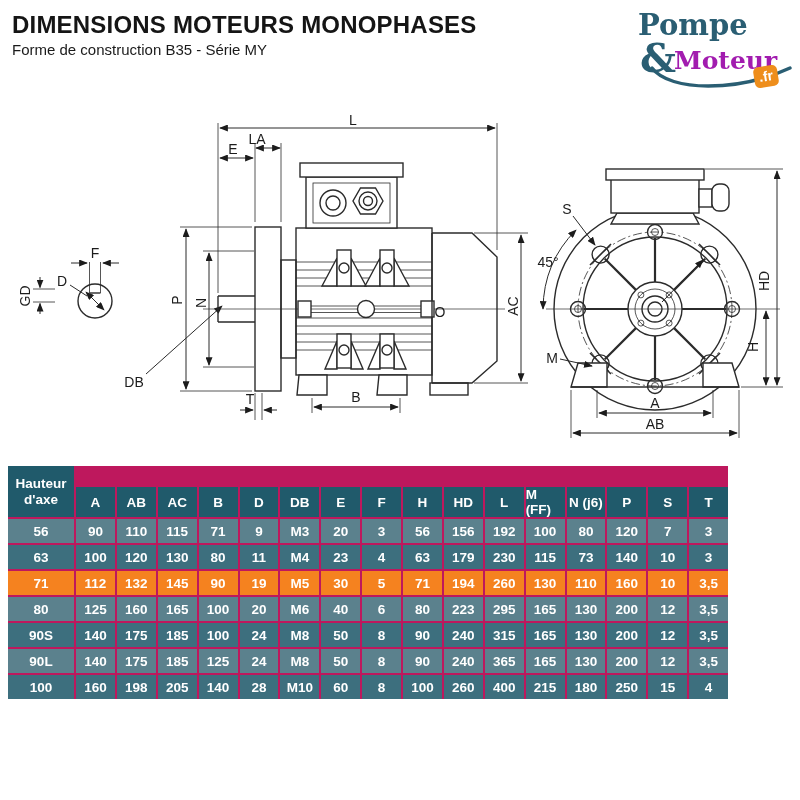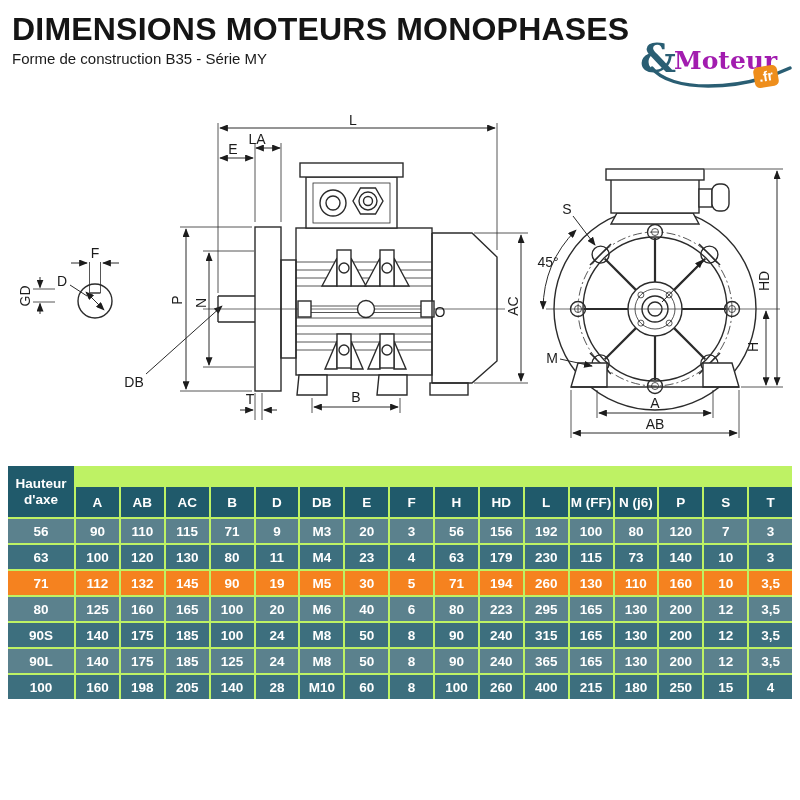--- a/index.html
+++ b/index.html
@@ -1,58 +1,59 @@
 <!DOCTYPE html>
 <html><head>
 <meta charset="utf-8">
 <style>
   html,body{margin:0;padding:0}
   body{width:800px;height:800px;background:#fff;font-family:"Liberation Sans",sans-serif;position:relative;overflow:hidden;color:#141414}
 
   
   .titleblock{position:absolute;left:12px;top:12px}
-  .title{font-size:32px;font-weight:800;letter-spacing:.2px;color:#151515;margin:0;line-height:1.1}
+  .title{font-size:24px;font-weight:800;letter-spacing:.2px;color:#151515;margin:0;line-height:1.1}
   .subtitle{font-size:15px;font-weight:400;color:#1a1a1a;margin:3px 0 0}
 
   
   .logo{position:absolute;left:612px;top:8px;width:186px;height:92px}
   .logo-w1{position:absolute;left:26px;top:0;font-family:"DejaVu Serif",serif;font-weight:700;font-size:29px;color:#2A5E73}
   .logo-amp{position:absolute;left:28px;top:26px;font-family:"DejaVu Serif",serif;font-weight:700;font-size:40px;color:#2A5E73}
   .logo-w2{position:absolute;left:62px;top:38px;font-family:"DejaVu Serif",serif;font-weight:700;font-size:25px;color:#a21caf}
   .logo-fr{position:absolute;left:142px;top:58px;background:#EE8E1C;color:#fff;font-weight:700;font-size:14px;padding:2px 5px 3px;border-radius:5px;transform:rotate(-9deg)}
   .logo-swoosh{position:absolute;left:0;top:0}
 
   
   .drawing{position:absolute;left:0;top:95px;width:800px;height:370px}
   .dlab{position:absolute;transform:translate(-50%,-50%);font-size:14px;color:#1c1c1c;white-space:nowrap;line-height:1}
   .rot{transform:translate(-50%,-50%) rotate(-90deg)}
 
   
-  #dim-table{position:absolute;left:8px;top:466px;width:784px;display:grid;
+  #dim-table{position:absolute;left:8px;top:466px;width:720px;display:grid;
              grid-template-columns:66px repeat(16,1fr);grid-template-rows:51px repeat(7,24px);
-             gap:2px;background:#bef264}
+             gap:2px;background:#be185d}
   .cell{display:flex;align-items:center;justify-content:center;color:#fff;font-size:13.5px}
   .corner{grid-row:1;grid-column:1;background:#205A6B;font-weight:700;text-align:center;line-height:1.15}
   .head{grid-row:1;background:#205A6B;font-weight:700;align-self:end;height:30px;width:100%}
   .light{background:#5B818D;font-weight:600}
   .dark{background:#3D6F7E;font-weight:600}
   .hl{background:#F5821F;font-weight:600}
 </style>
 </head>
 <body>
 
 <div class="titleblock">
   <h1 class="title">DIMENSIONS MOTEURS MONOPHASES</h1>
   <div class="subtitle">Forme de construction B35 - Série MY</div>
 </div>
 
 <div class="logo">
   <svg class="logo-swoosh" width="186" height="92" viewBox="0 0 186 92">
     <path d="M40,60 C58,84 126,84 178,60" stroke="#2A5E73" stroke-width="3.4" fill="none" stroke-linecap="round"></path>
   </svg>
+  <span class="logo-w1">Pompe</span>
   <span class="logo-amp">&amp;</span>
   <span class="logo-w2">Moteur</span>
   <span class="logo-fr">.fr</span>
 </div>
 
 <div class="drawing">
 <svg width="800" height="370" viewBox="0 95 800 370">
   <defs>
     <marker id="ar" viewBox="0 0 10 8" refX="9" refY="4" markerWidth="9" markerHeight="7" orient="auto-start-reverse">
       <path d="M0,0L10,4L0,8Z" fill="#1c1c1c"></path>

